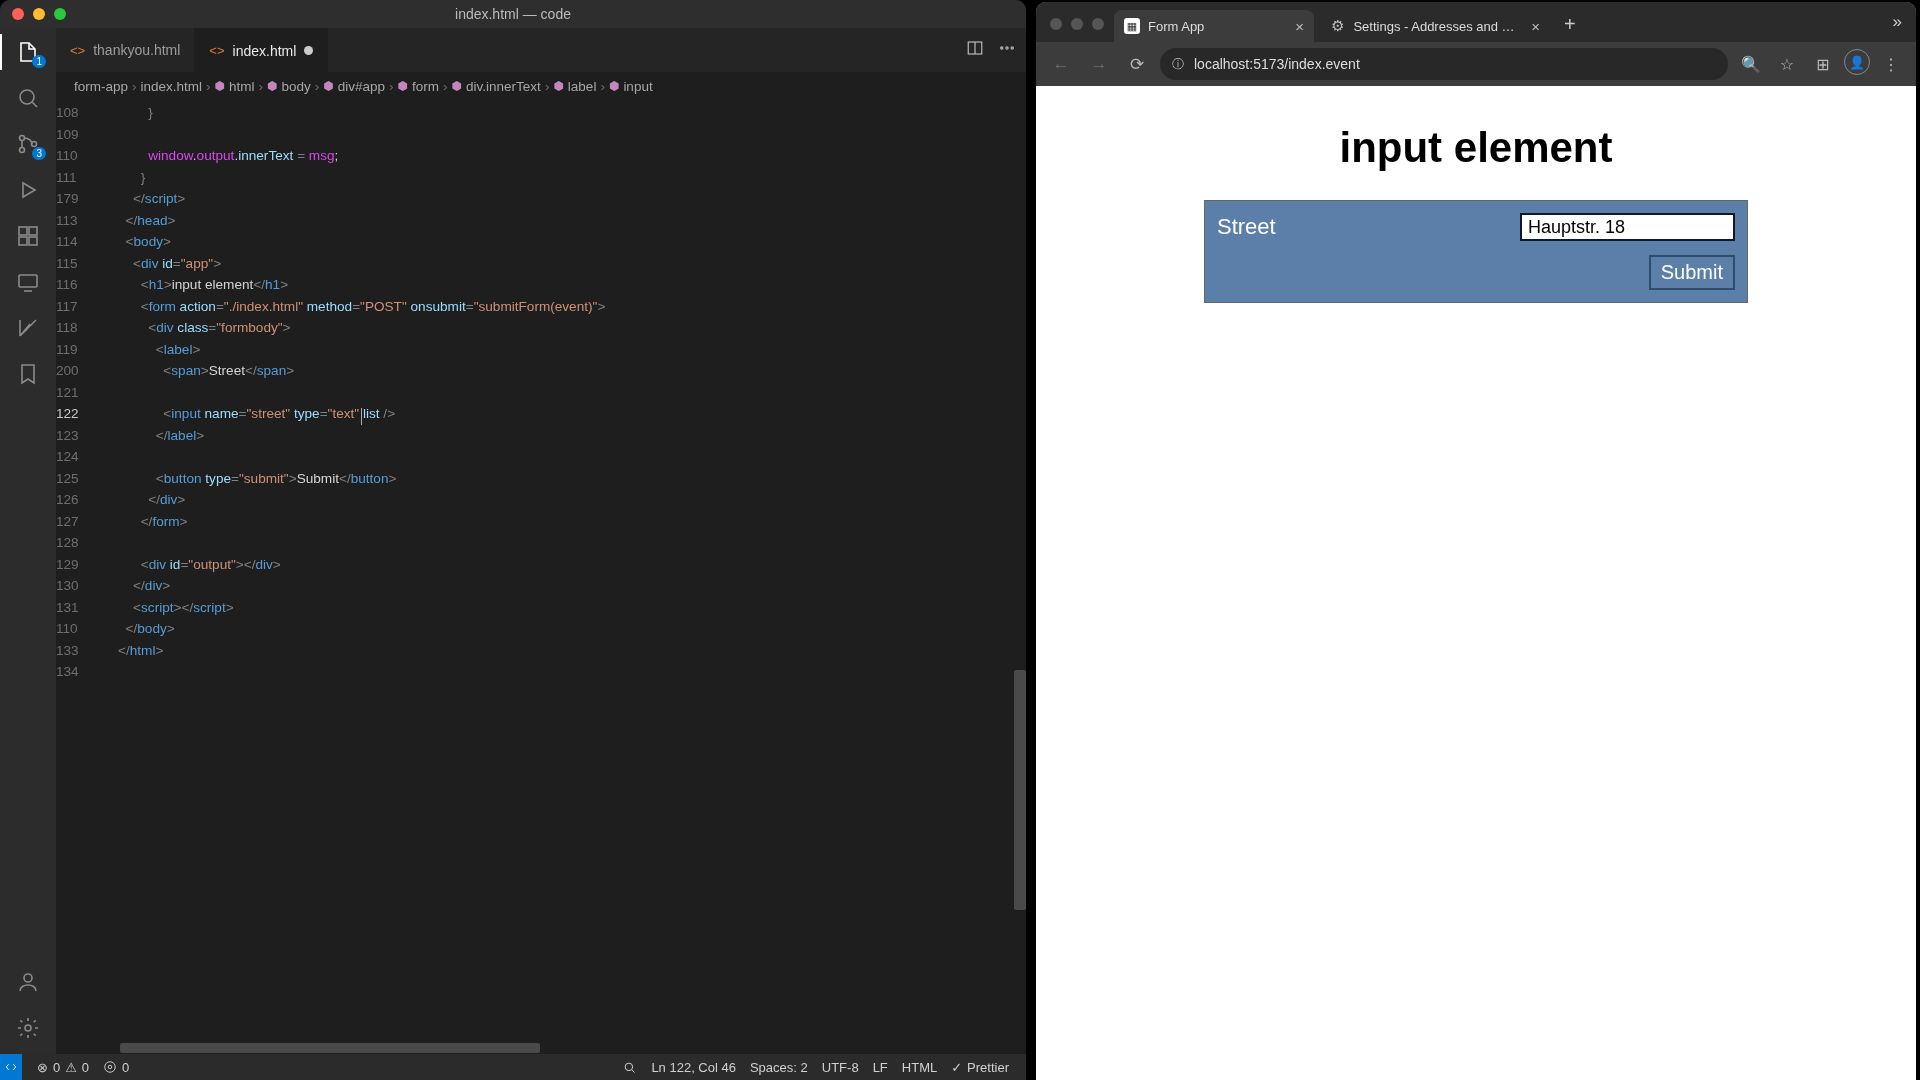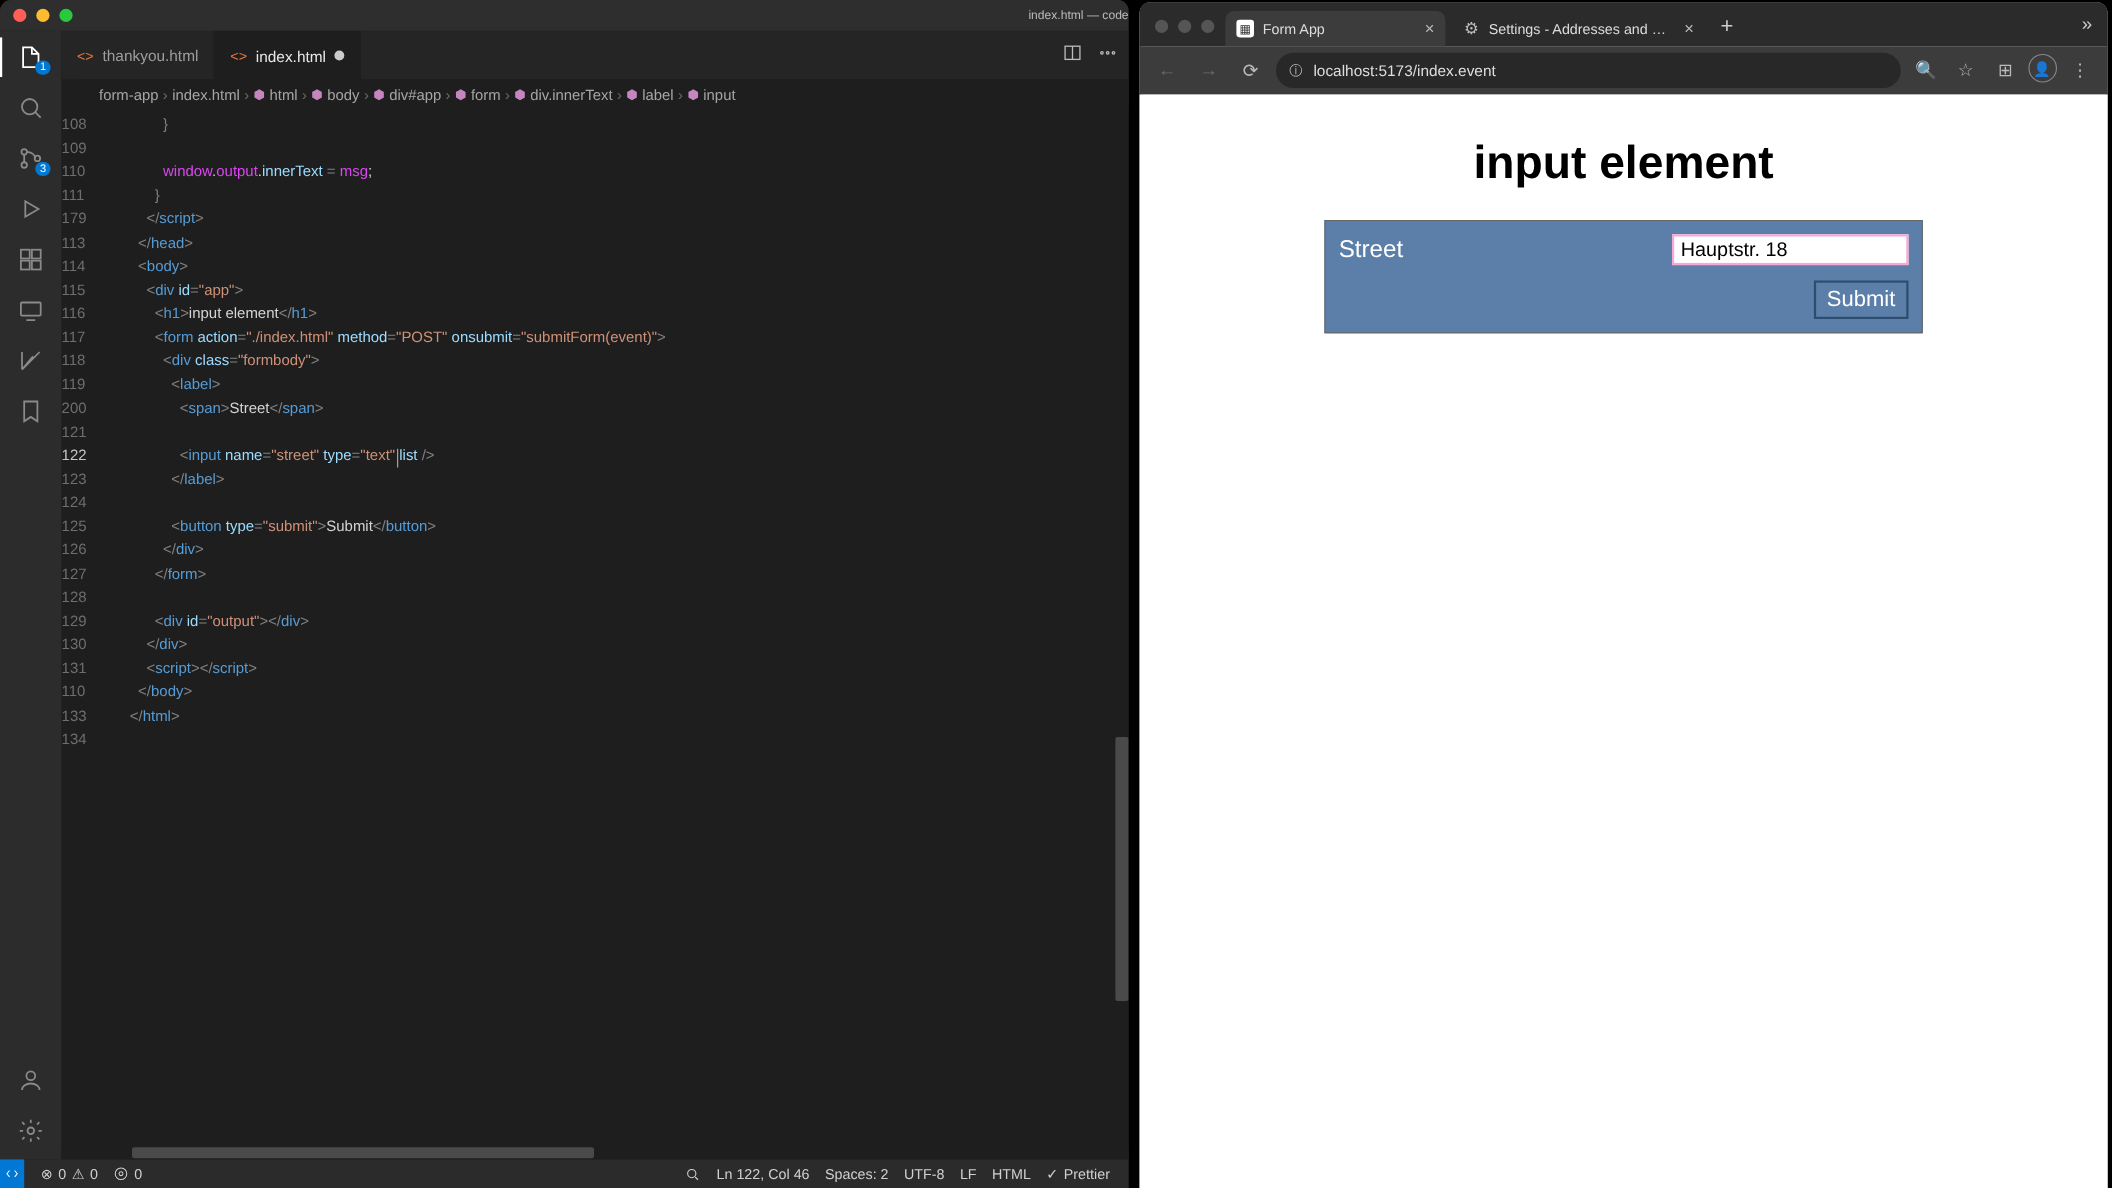--- a/index.html
+++ b/index.html
@@ -6,21 +6,21 @@
   html,body { width:1920px; height:1080px; background:#000; overflow:hidden; }
   .desktop { position:relative; width:1920px; height:1080px; background:#000; }
 
   
   .vscode { position:absolute; left:0; top:0; width:1026px; height:1080px; background:#1e1e1e; border-radius:10px 10px 0 0; display:flex; flex-direction:column; }
 
   .vsc-titlebar { height:28px; background:#2e2e2e; display:flex; align-items:center; border-radius:10px 10px 0 0; position:relative; }
   .traffic { display:flex; gap:9px; padding-left:12px; }
   .traffic span { width:12px; height:12px; border-radius:50%; }
   .tl-close{background:#ff5f57;} .tl-min{background:#febc2e;} .tl-max{background:#28c840;}
-  .vsc-title { position:absolute; left:0; right:0; text-align:right; color:#bbb; font-size:11px; pointer-events:none;}
+  .vsc-title { position:absolute; left:0; right:0; text-align:center; color:#bbb; font-size:14px; pointer-events:none;}
 
   .vsc-body { flex:1; display:flex; min-height:0;}
 
   
   .activity { width:56px; background:#2c2c2c; display:flex; flex-direction:column; align-items:center; padding-top:10px; gap:18px;}
   .activity .space{flex:1;}
   .activity .act{ width:28px; height:28px; color:#8a8a8a; display:flex; align-items:center; justify-content:center; position:relative;}
   .activity .act.active{ color:#fff; }
   .activity .act.active::before{ content:""; position:absolute; left:-14px; top:-4px; width:2px; height:36px; background:#fff;}
   .badge{position:absolute; bottom:-2px; right:-4px; background:#0078d4; color:#fff; font-size:10px; border-radius:8px; padding:0 4px; line-height:13px;}
@@ -28,21 +28,21 @@
   
   .editor-area { flex:1; display:flex; flex-direction:column; background:#1e1e1e; min-width:0;}
 
   .tabs { height:44px; background:#252526; display:flex; align-items:stretch; }
   .tab { display:flex; align-items:center; gap:8px; padding:0 14px; color:#9d9d9d; font-size:14px; border-right:1px solid #1e1e1e;}
   .tab.active{ background:#1e1e1e; color:#e8e8e8; border-top:1px solid #1e1e1e;}
   .tab .dot{ width:9px; height:9px; border-radius:50%; background:#ccc; }
   .tab .file-ic{ color:#e37933; font-size:13px;}
   .tab-actions{ margin-left:auto; display:flex; align-items:center; padding-right:10px; gap:14px; color:#bbb;}
 
-  .breadcrumbs { height:28px; display:flex; align-items:center; padding-left:18px; gap:4px; color:#a6a6a6; font-size:13.5px; background:#1e1e1e;margin-left:16px;}
+  .breadcrumbs { height:28px; display:flex; align-items:center; padding-left:18px; gap:4px; color:#a6a6a6; font-size:13.5px; background:#1e1e1e;}
   .bc-sep{ color:#6e6e6e; }
   .bc-ic{ font-size:12px; }
 
   .code-wrap{ flex:1; display:flex; font-family: Menlo, Consolas, monospace; font-size:13.6px; line-height:21.5px; position:relative; overflow:hidden;}
   .gutter { width:62px; color:#6e6e6e; padding-right:14px; padding-top:2px; user-select:none;}
   .gutter div{height:21.5px;}
   .gutter .curln{ color:#c8c8c8;}
   .code { flex:1; color:#d4d4d4; white-space:pre; padding-top:2px; position:relative; overflow:hidden;}
   .code div{height:21.5px;}
   .tok-tag{color:#569cd6;} .tok-brk{color:#808080;} .tok-attr{color:#9cdcfe;}
@@ -78,21 +78,21 @@
   .omnibox{ flex:1; height:32px; background:#282828; border-radius:16px; display:flex; align-items:center; padding:0 12px; color:#dedede; font-size:14px; gap:10px;}
   .omnibox .lock{ font-size:12px; color:#bdbdbd;}
   .br-rtool{ display:flex; gap:6px;}
   .br-rtool .navbtn{ font-size:16px;}
 
   .br-page{ flex:1; background:#fff; overflow:auto; display:flex; flex-direction:column; align-items:center; padding-top:38px;}
   .page-h1{ font-size:42px; font-weight:700; color:#000; margin-bottom:28px;}
   .formbody{ width:544px; background:#5b7fa8; border:1px solid #666; padding:12px 12px;}
   .frow{ display:flex; justify-content:space-between; align-items:center;}
   .frow .lbl{ color:#fff; font-size:22px;}
-  .frow input{ width:215px; height:28px; font-size:18px; padding:2px 6px; border:2px solid #f9a8d4; background:#fff;}
+  .frow input{ width:215px; height:28px; font-size:18px; padding:2px 6px; border:2px solid #0f172a; background:#fff;}
   .brow{ display:flex; justify-content:flex-end; margin-top:14px;}
   .brow button{ background:#5b7fa8; border:2px solid #2d4d6e; color:#fff; font-size:20px; padding:4px 10px;}
 
   svg{width:24px;height:24px;fill:none;stroke:currentColor;stroke-width:1.6;}
   .sm svg{width:18px;height:18px;}
 </style>
 </head>
 <body>
 
 <div class="desktop">

